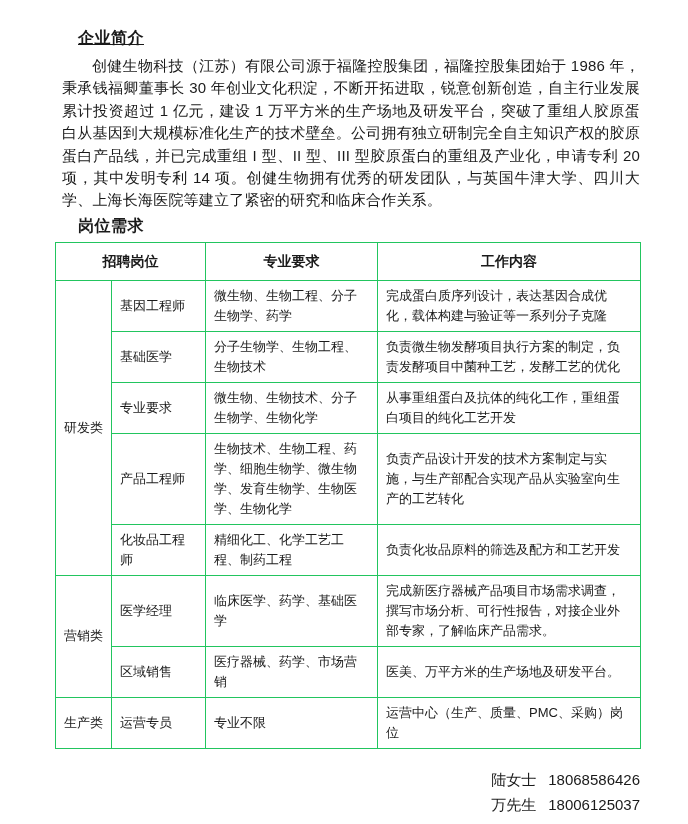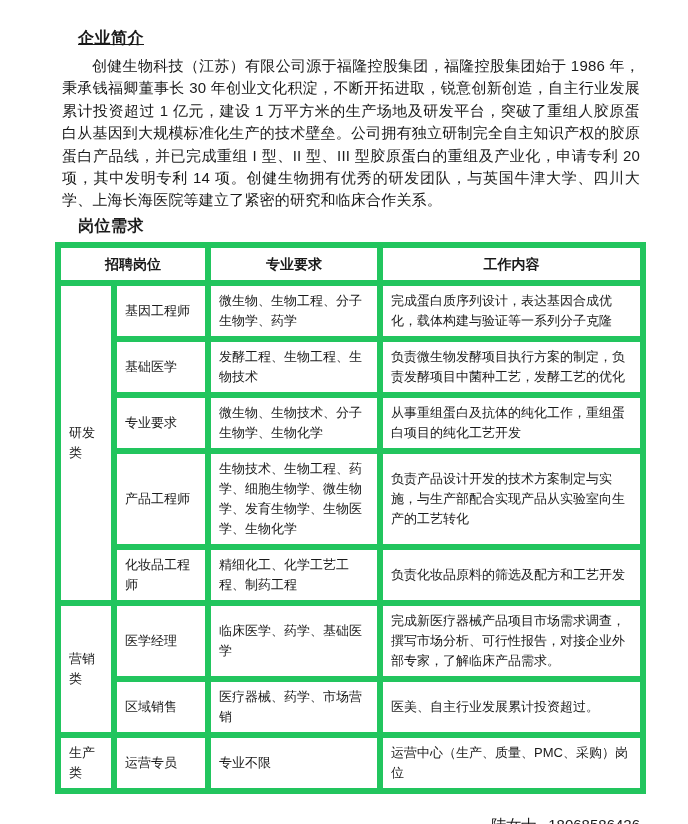--- a/index.html
+++ b/index.html
@@ -33,21 +33,21 @@
   .section-title.second { margin-top: 4px; margin-bottom: 5px; }
 
   table.jobs {
     border-collapse: collapse;
     table-layout: fixed;
     margin-left: -7px;
     width: 585px;
     font-size: 13px;
   }
   table.jobs th, table.jobs td {
-    border: 6px solid #22c55e;
+    border: 1px solid #22c55e;
     padding: 5px 8px;
     line-height: 20px;
     vertical-align: middle;
     word-break: break-all;
     box-sizing: border-box;
   }
   table.jobs thead tr { height: 38px; }
   table.jobs thead th {
     font-size: 14px;
     font-weight: bold;
@@ -96,21 +96,21 @@
     </thead>
     <tbody>
       <tr>
         <td class="group" rowspan="5">研发类</td>
         <td class="pos">基因工程师</td>
         <td class="major">微生物、生物工程、分子生物学、药学</td>
         <td class="duty">完成蛋白质序列设计，表达基因合成优化，载体构建与验证等一系列分子克隆</td>
       </tr>
       <tr>
         <td class="pos">基础医学</td>
-        <td class="major">发酵工程、生物工程、生物技术</td>
+        <td class="major">分子生物学、生物工程、生物技术</td>
         <td class="duty">负责微生物发酵项目执行方案的制定，负责发酵项目中菌种工艺，发酵工艺的优化</td>
       </tr>
       <tr>
         <td class="pos">专业要求</td>
         <td class="major">微生物、生物技术、分子生物学、生物化学</td>
         <td class="duty">从事重组蛋白及抗体的纯化工作，重组蛋白项目的纯化工艺开发</td>
       </tr>
       <tr>
         <td class="pos">产品工程师</td>
         <td class="major">生物技术、生物工程、药学、细胞生物学、微生物学、发育生物学、生物医学、生物化学</td>
@@ -123,21 +123,21 @@
       </tr>
       <tr>
         <td class="group" rowspan="2">营销类</td>
         <td class="pos">医学经理</td>
         <td class="major">临床医学、药学、基础医学</td>
         <td class="duty">完成新医疗器械产品项目市场需求调查，撰写市场分析、可行性报告，对接企业外部专家，了解临床产品需求。</td>
       </tr>
       <tr>
         <td class="pos">区域销售</td>
         <td class="major">医疗器械、药学、市场营销</td>
-        <td class="duty">医美、自主行业发展累计投资超过。</td>
+        <td class="duty">医美、万平方米的生产场地及研发平台。</td>
       </tr>
       <tr>
         <td class="group">生产类</td>
         <td class="pos">运营专员</td>
         <td class="major">专业不限</td>
         <td class="duty">运营中心（生产、质量、PMC、采购）岗位</td>
       </tr>
     </tbody>
   </table>
 

